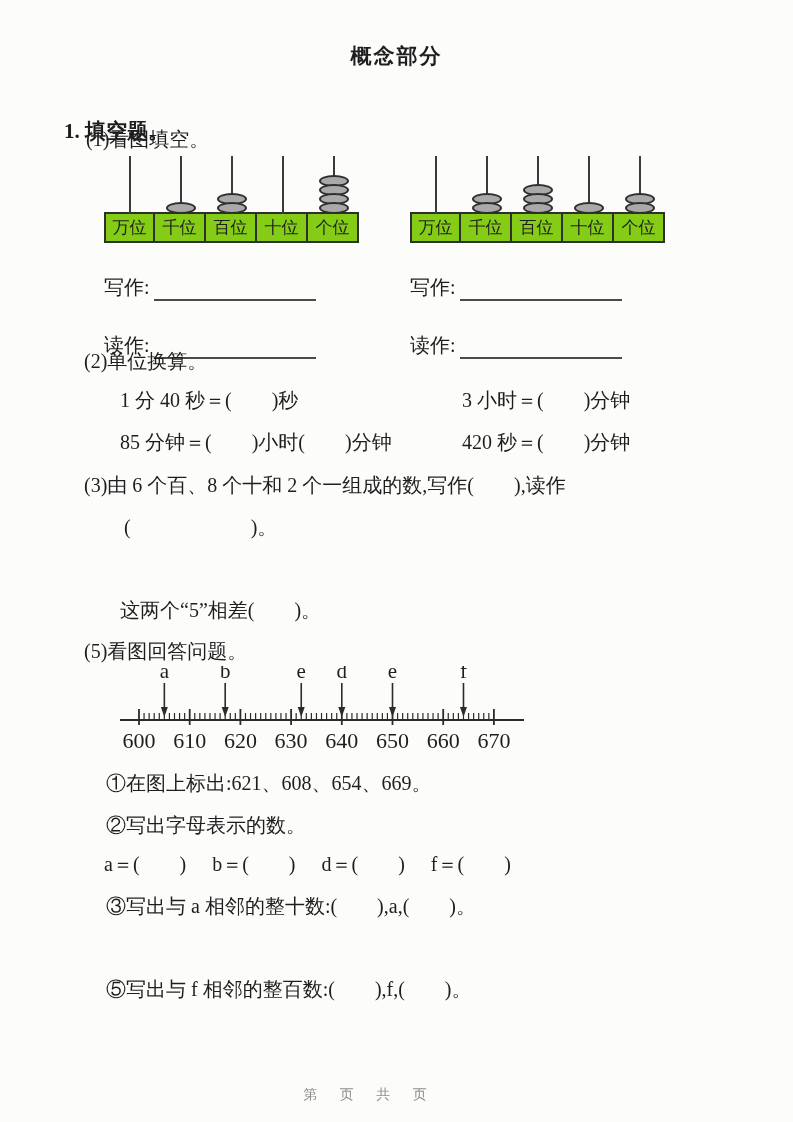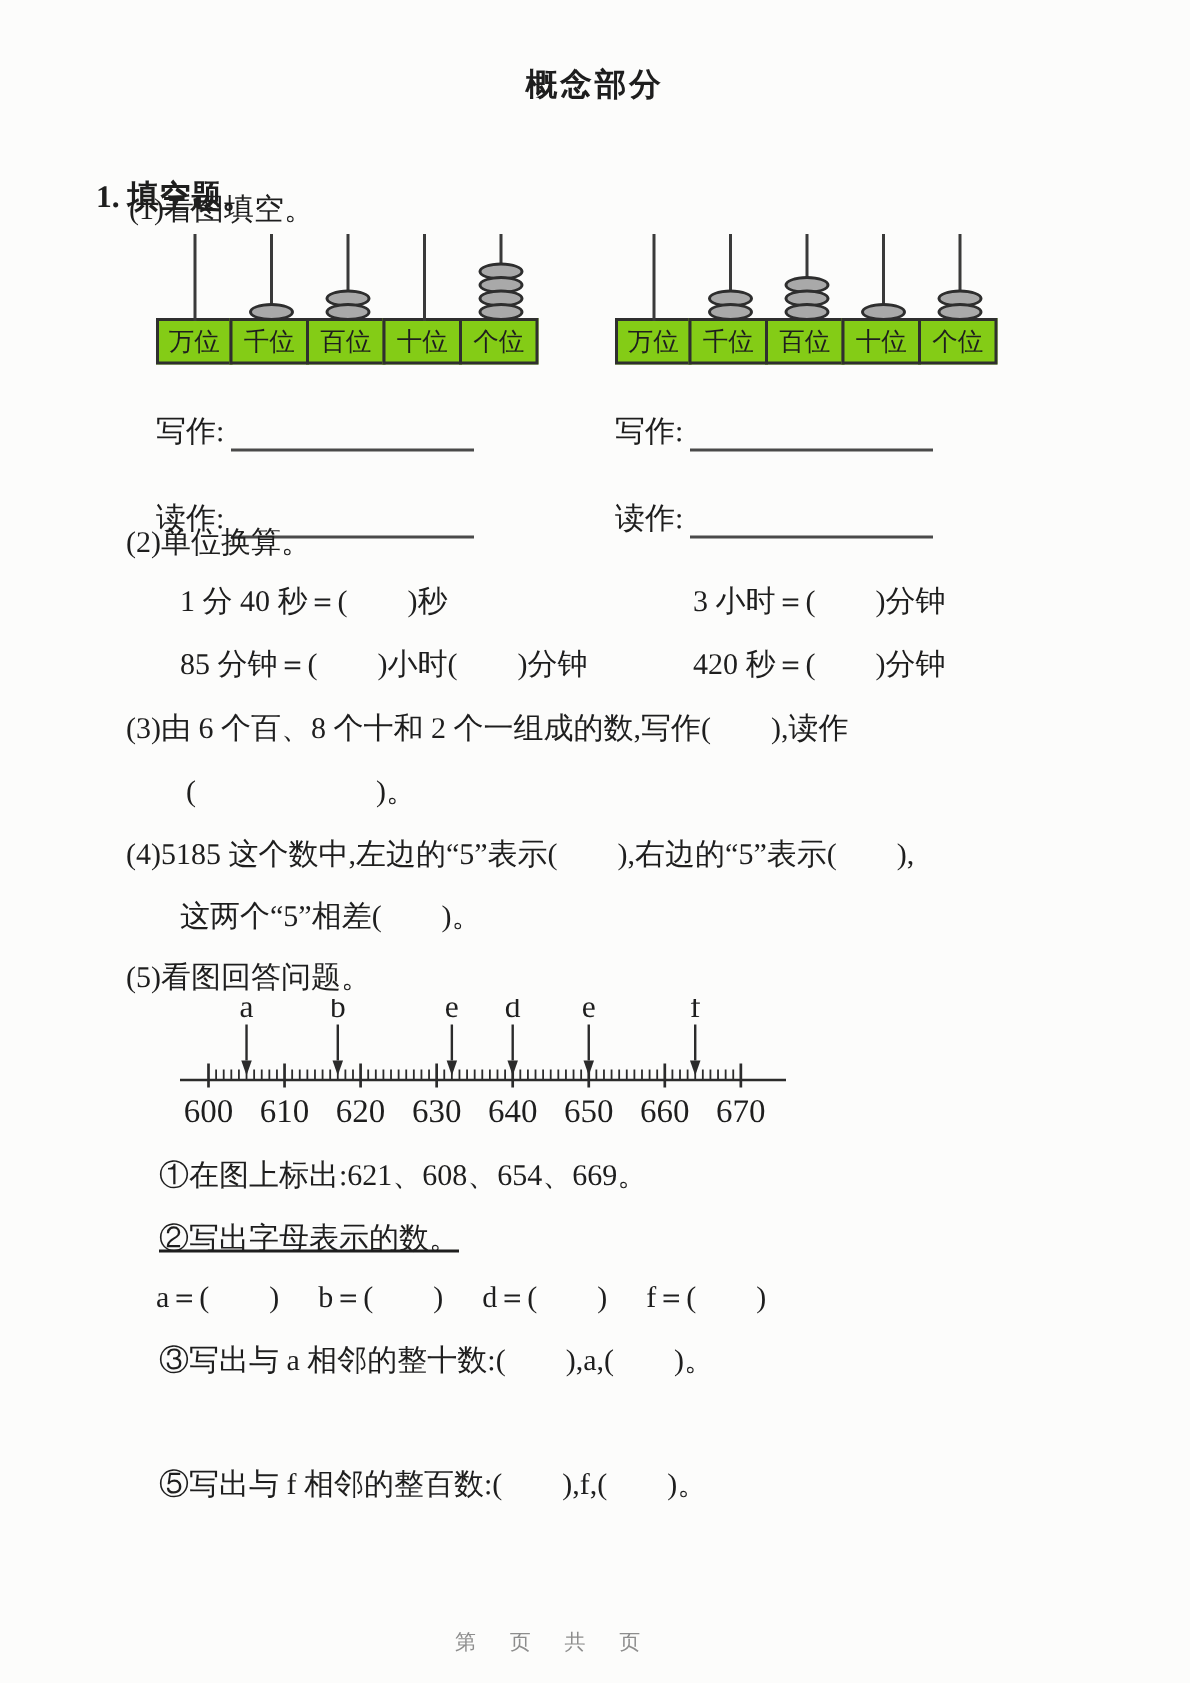--- a/index.html
+++ b/index.html
@@ -174,21 +174,20 @@
     <span>3 小时＝(　　)分钟</span>
   </div>
   <div class="abs q2row" style="top:429px;left:120px;width:640px;">
     <span>85 分钟＝(　　)小时(　　)分钟</span>
     <span>420 秒＝(　　)分钟</span>
   </div>
 
   <div class="abs line" style="top:472px;left:84px;">(3)由 6 个百、8 个十和 2 个一组成的数,写作(　　),读作</div>
   <div class="abs line" style="top:514px;left:124px;">(　　　　　　)。</div>
 
-  <div class="abs line" style="top:556px;left:84px;">(4)5185 这个数中,左边的“5”表示(　　),右边的“5”表示(　　),</div>
   <div class="abs line" style="top:597px;left:120px;">这两个“5”相差(　　)。</div>
 
   <div class="abs qlabel" style="top:638px;left:84px;">(5)看图回答问题。</div>
 
   <svg class="abs" style="top:666px;left:100px;" width="432" height="92">
       <line x1="20" y1="54" x2="424" y2="54" stroke="#2b2b2b" stroke-width="1.8"></line>
       <line x1="39" y1="43" x2="39" y2="59" stroke="#2b2b2b" stroke-width="1.8"></line>
       <line x1="44.07" y1="47" x2="44.07" y2="54" stroke="#2b2b2b" stroke-width="1.2"></line>
       <line x1="49.14" y1="47" x2="49.14" y2="54" stroke="#2b2b2b" stroke-width="1.2"></line>
       <line x1="54.21" y1="47" x2="54.21" y2="54" stroke="#2b2b2b" stroke-width="1.2"></line>
@@ -281,21 +280,21 @@
       <polygon points="238.3,41 245.3,41 241.8,51" fill="#2b2b2b"></polygon>
       <text x="292.5" y="12" text-anchor="middle" font-family="&quot;Liberation Serif&quot;,&quot;DejaVu Serif&quot;,serif" font-size="21" fill="#1e1e1e">e</text>
       <line x1="292.5" y1="17" x2="292.5" y2="41" stroke="#2b2b2b" stroke-width="1.6"></line>
       <polygon points="289,41 296,41 292.5,51" fill="#2b2b2b"></polygon>
       <text x="363.48" y="12" text-anchor="middle" font-family="&quot;Liberation Serif&quot;,&quot;DejaVu Serif&quot;,serif" font-size="21" fill="#1e1e1e">f</text>
       <line x1="363.48" y1="17" x2="363.48" y2="41" stroke="#2b2b2b" stroke-width="1.6"></line>
       <polygon points="359.98,41 366.98,41 363.48,51" fill="#2b2b2b"></polygon>
     </svg>
 
   <div class="abs sub" style="top:770px;left:106px;">①在图上标出:621、608、654、669。</div>
-  <div class="abs sub" style="top:812px;left:106px;text-decoration:underline;">②写出字母表示的数。</div>
+  <div class="abs sub" style="top:812px;left:106px;">②写出字母表示的数。</div>
   <div class="abs items-row" style="top:851px;left:104px;">
     <span>a＝(　　)</span>
     <span>b＝(　　)</span>
     <span>d＝(　　)</span>
     <span>f＝(　　)</span>
   </div>
   <div class="abs sub" style="top:893px;left:106px;">③写出与 a 相邻的整十数:(　　),a,(　　)。</div>
   <div class="abs sub" style="top:976px;left:106px;">⑤写出与 f 相邻的整百数:(　　),f,(　　)。</div>
 
   <div class="abs footer" style="top:1086px;left:0;">第 页 共 页</div>

